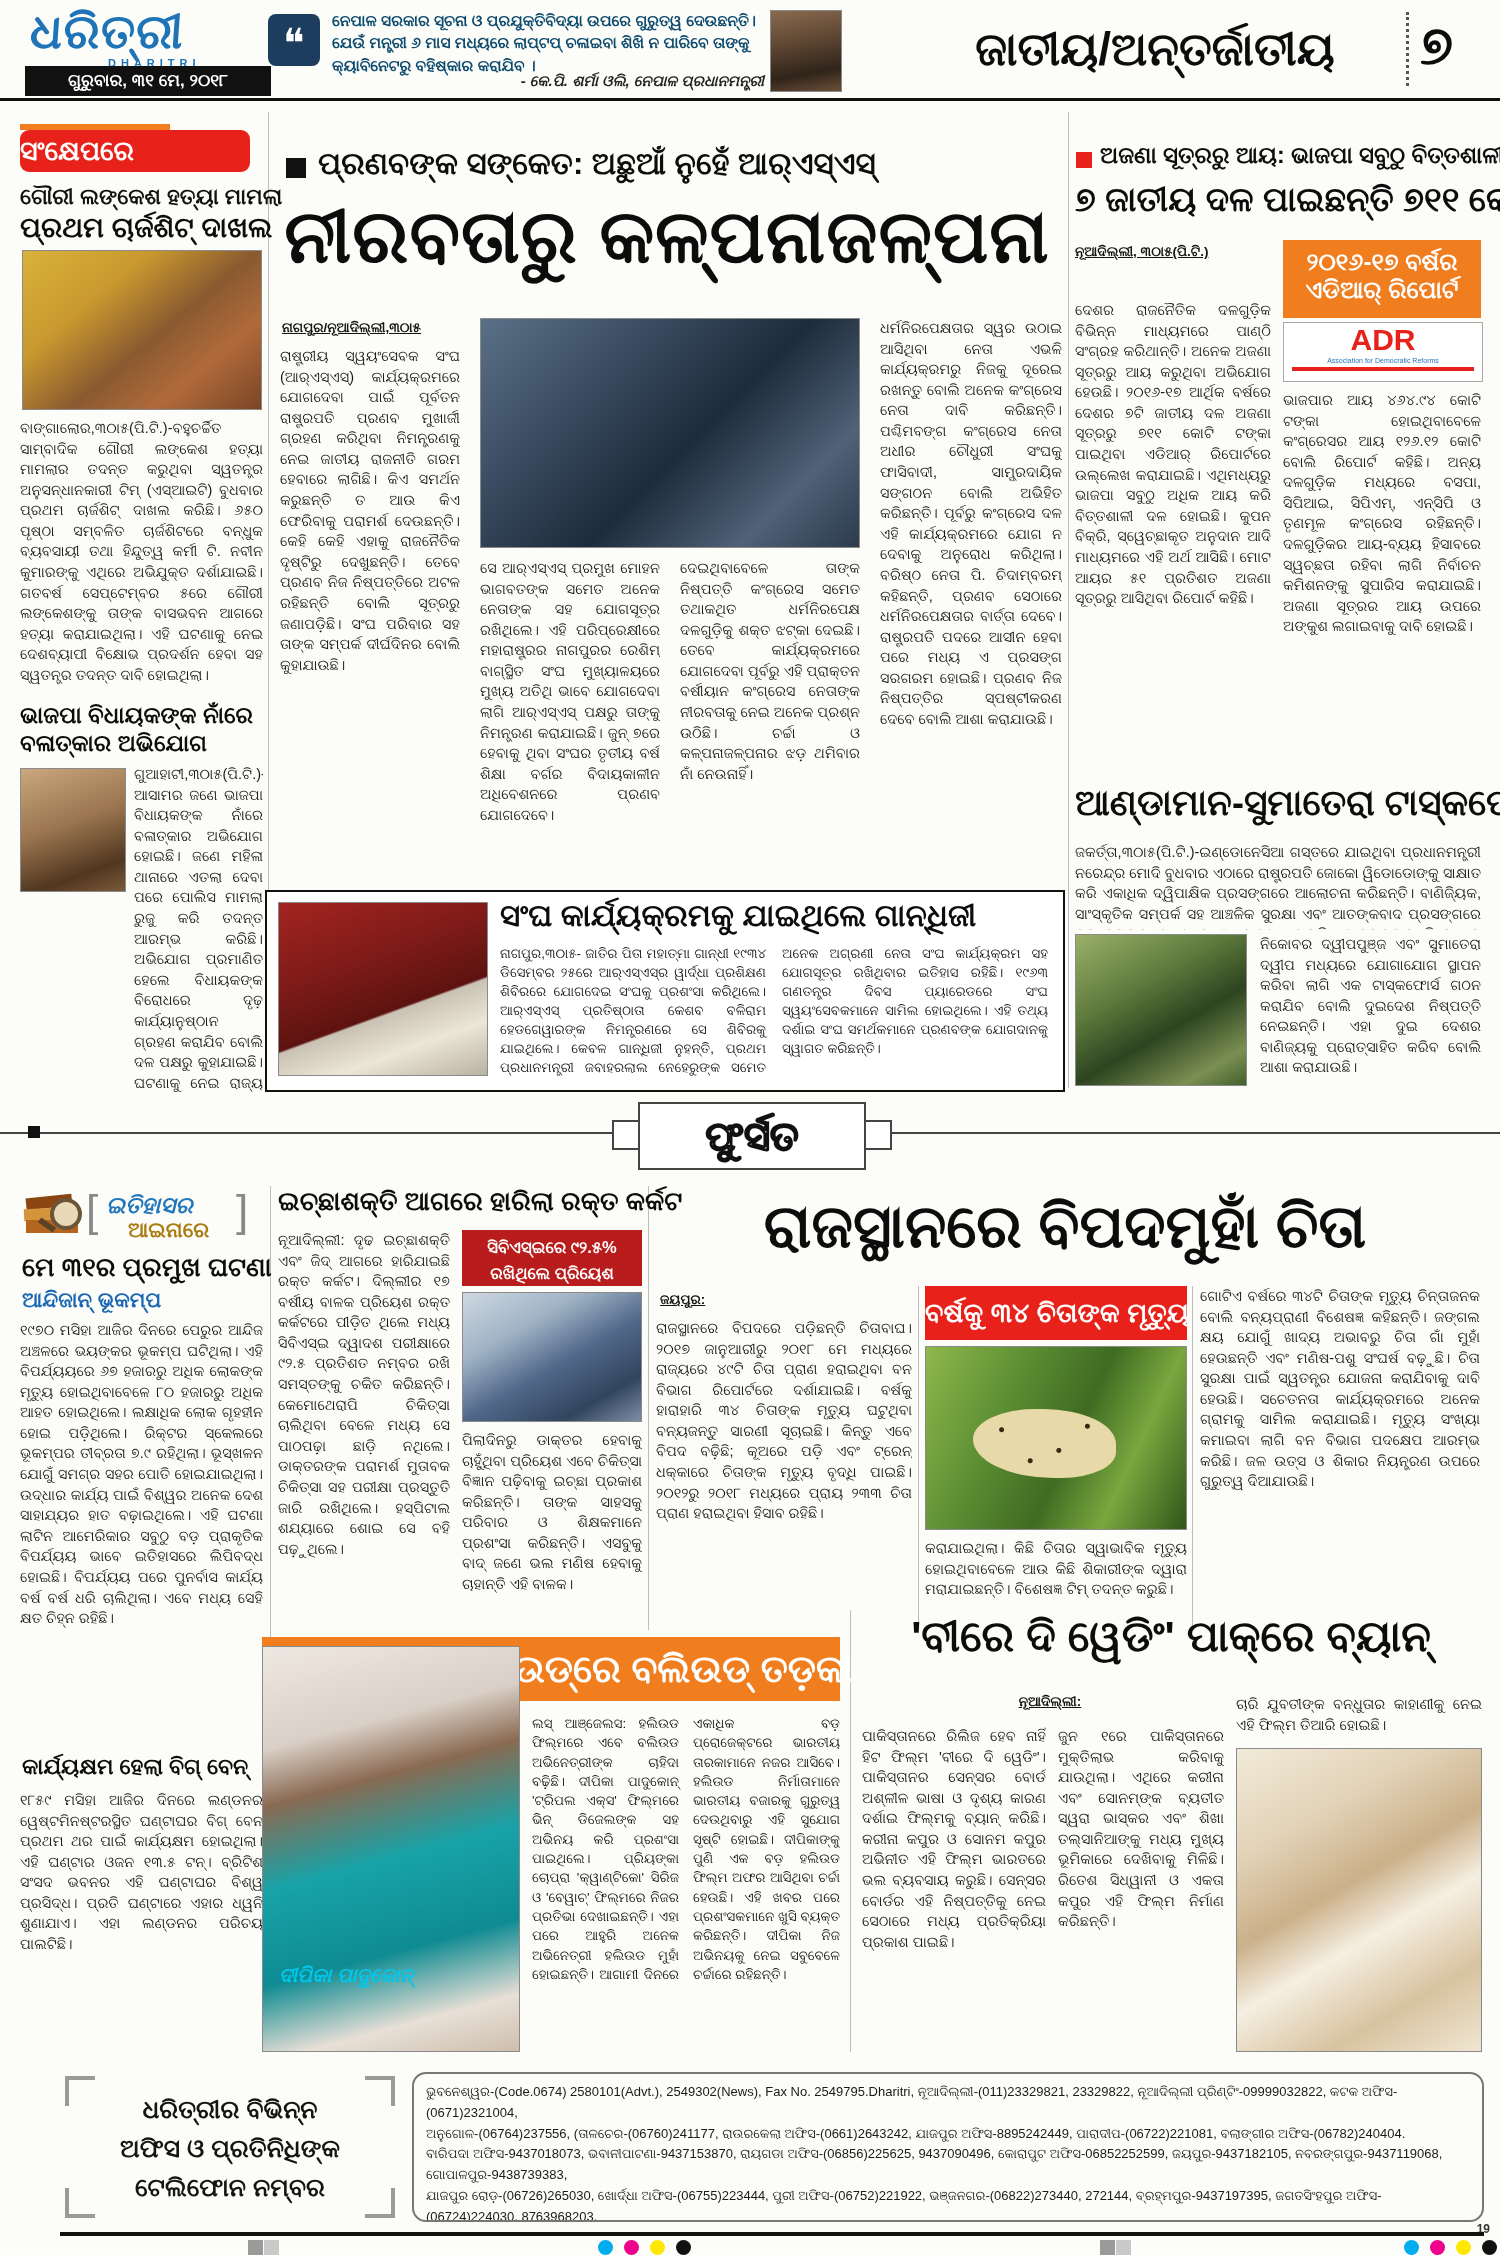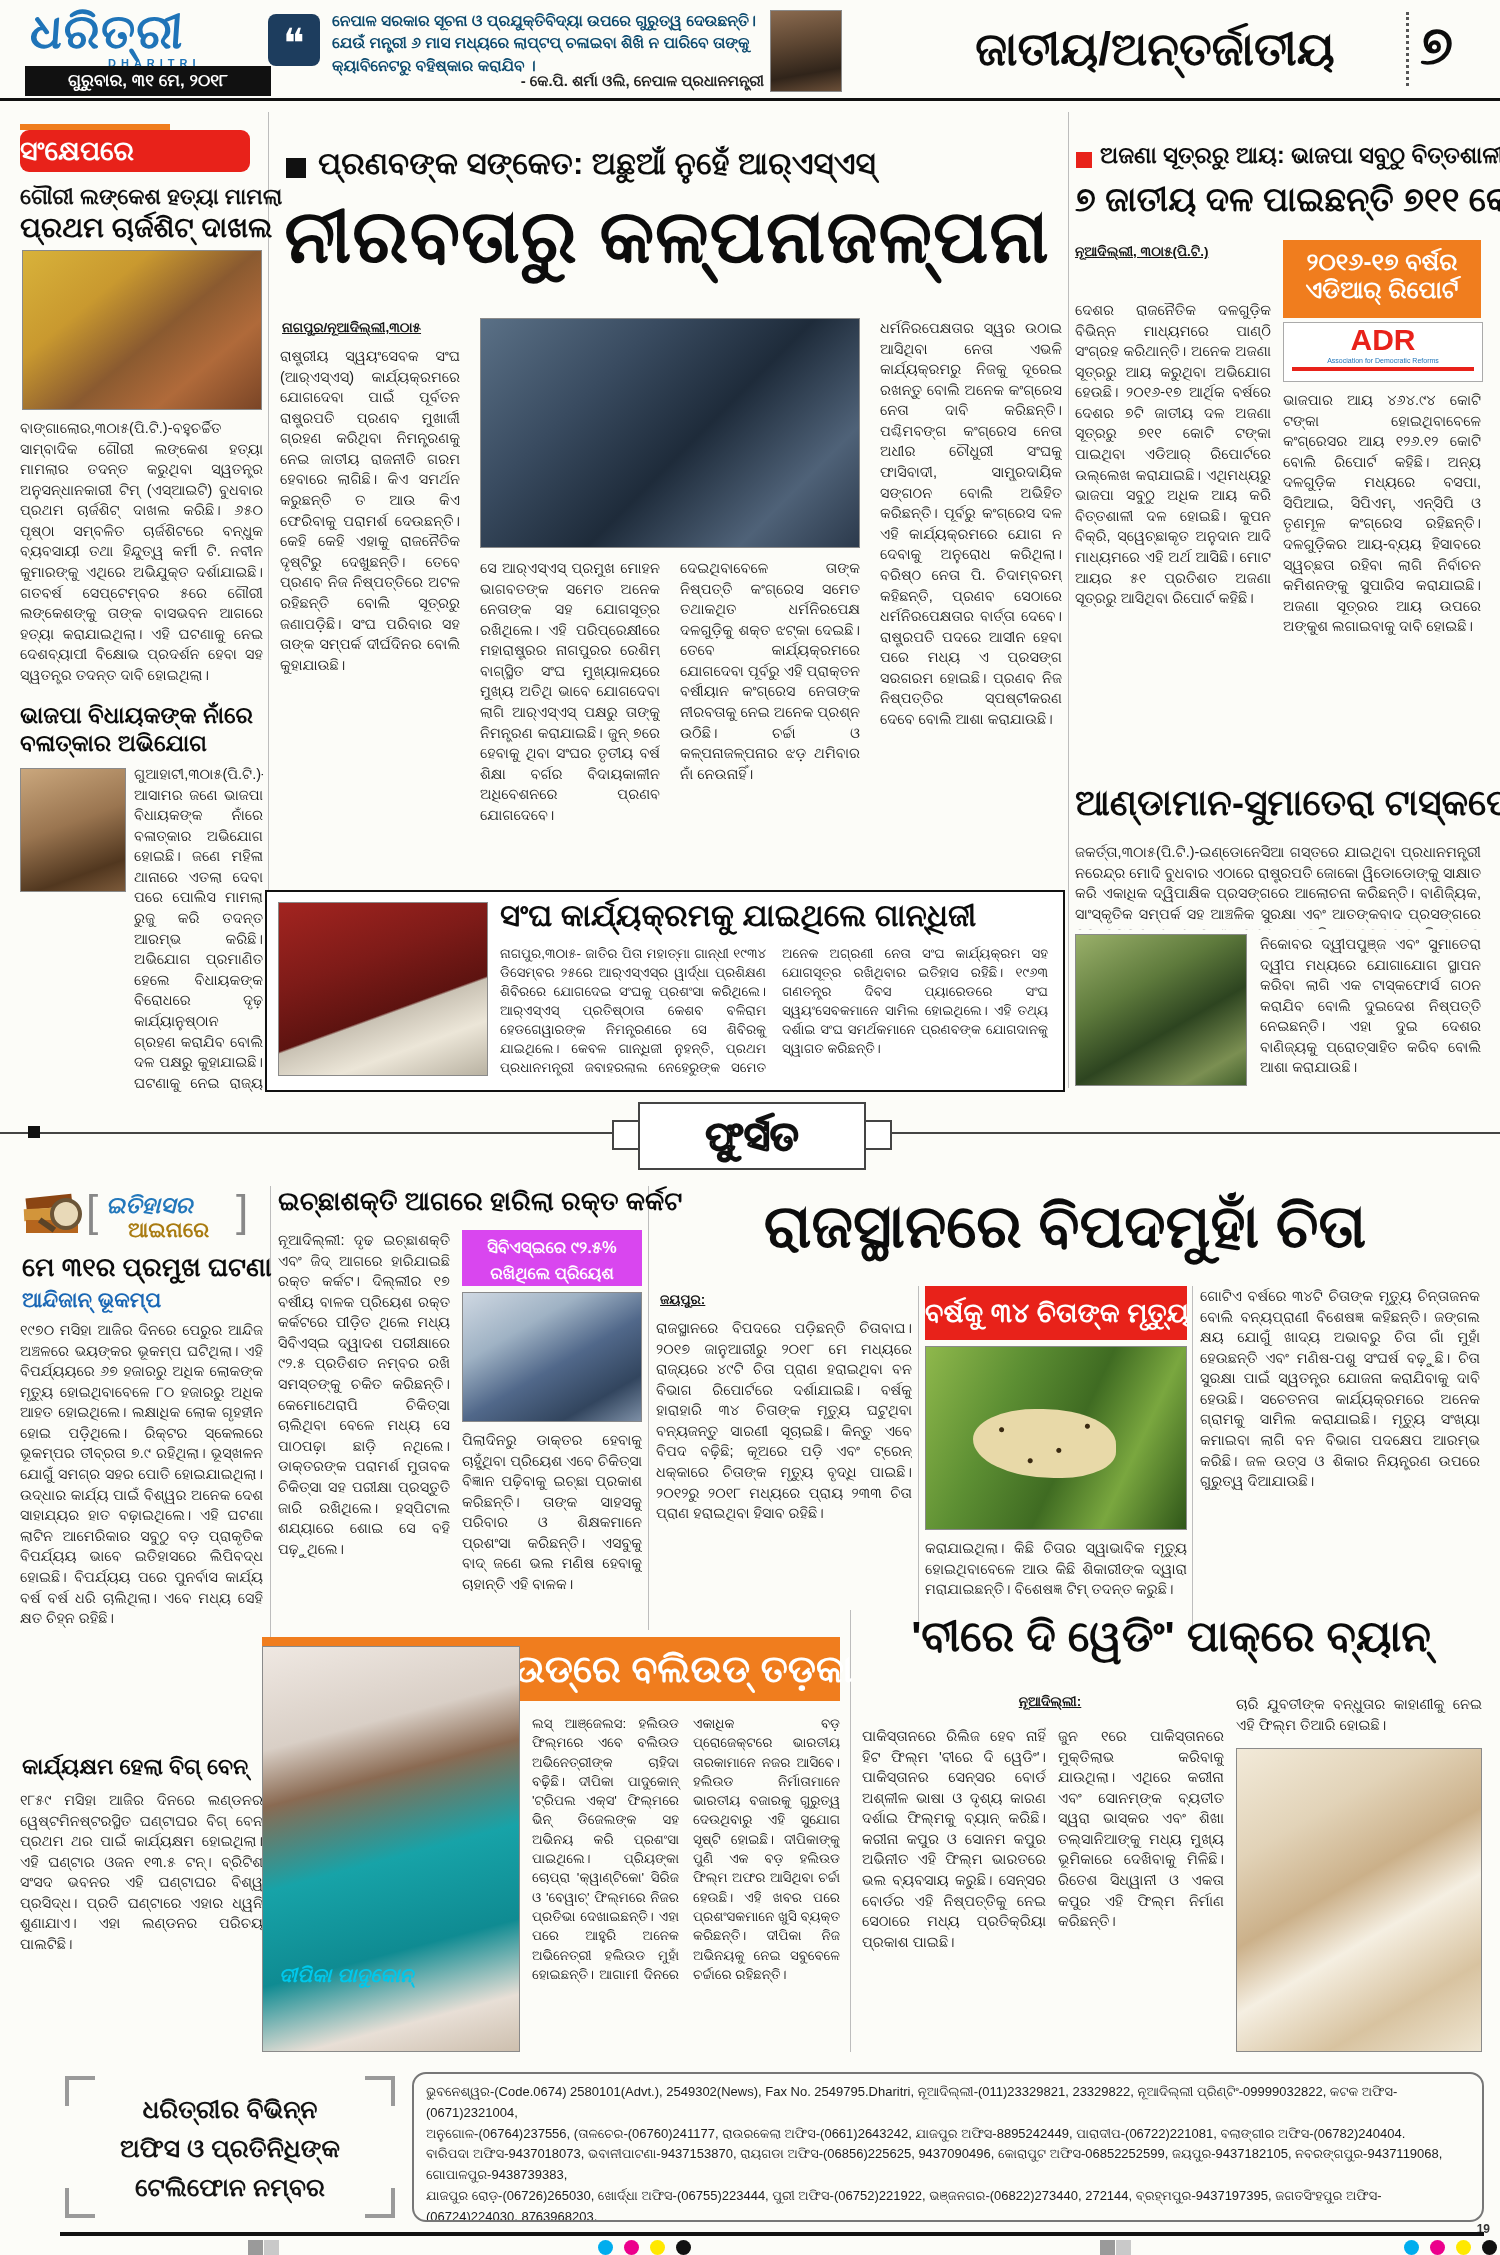--- a/index.html
+++ b/index.html
@@ -28,21 +28,21 @@
   <div class="abs" style="left:30px;top:4px;width:240px;">
     <div style="font-size:48px;font-weight:900;color:#1f74b8;transform:skewX(-4deg);letter-spacing:1px;">ଧରିତ୍ରୀ</div>
     <div style="font-size:11px;font-weight:bold;color:#1f74b8;letter-spacing:5px;margin:-4px 0 0 78px;">DHARITRI</div>
   </div>
   <div class="abs" style="left:25px;top:66px;width:246px;height:30px;background:#111;color:#fff;
        font-size:17px;font-weight:bold;text-align:center;line-height:30px;">ଗୁରୁବାର, ୩୧ ମେ, ୨୦୧୮</div>
 
   <div class="abs" style="left:268px;top:14px;width:52px;height:52px;background:#1d3d5e;border-radius:8px;
        color:#fff;font-size:40px;line-height:58px;text-align:center;">❝</div>
   <div class="abs" style="left:332px;top:10px;width:432px;font-size:15.5px;font-weight:bold;line-height:1.45;color:#0c4a6e;">ନେପାଳ ସରକାର ସୂଚନା ଓ ପ୍ରଯୁକ୍ତିବିଦ୍ୟା ଉପରେ ଗୁରୁତ୍ୱ ଦେଉଛନ୍ତି। ଯେଉଁ ମନ୍ତ୍ରୀ ୬ ମାସ ମଧ୍ୟରେ ଲାପ୍‌ଟପ୍ ଚଳାଇବା ଶିଖି ନ ପାରିବେ ତାଙ୍କୁ କ୍ୟାବିନେଟରୁ ବହିଷ୍କାର କରାଯିବ ।</div>
-  <div class="abs" style="left:332px;top:72px;width:432px;font-size:15px;font-weight:bold;text-align:right;color:#222;">- କେ.ପି. ଶର୍ମା ଓଲି, ନେପାଳ ପ୍ରଧାନମନ୍ତ୍ରୀ</div>
+  <div class="abs" style="left:332px;top:72px;width:432px;font-size:15px;font-weight:bold;text-align:right;color:#222;font-style:italic;">- କେ.ପି. ଶର୍ମା ଓଲି, ନେପାଳ ପ୍ରଧାନମନ୍ତ୍ରୀ</div>
   <div class="ph" style="left:770px;top:10px;width:72px;height:82px;
        background:linear-gradient(170deg,#8a6a4f 0%,#5d4632 40%,#30241a 75%,#6b4f38 100%);"></div>
 
   <div class="abs nowrap hl" style="left:920px;top:22px;width:470px;font-size:46px;text-align:center;">ଜାତୀୟ/ଅନ୍ତର୍ଜାତୀୟ</div>
   <div class="abs" style="left:1406px;top:12px;height:74px;border-left:3px dotted #555;"></div>
   <div class="abs hl" style="left:1420px;top:14px;font-size:54px;">୭</div>
 
   <div class="hrule" style="left:0;top:98px;width:1500px;height:3px;"></div>
 
   <div class="vr" style="left:268px;top:112px;height:976px;"></div>
@@ -136,21 +136,21 @@
   <div class="abs" style="left:236px;top:1186px;font-size:44px;color:#888;font-weight:300;">]</div>
 
   <div class="abs nowrap hl" style="left:22px;top:1252px;width:243px;font-size:26px;">ମେ ୩୧ର ପ୍ରମୁଖ ଘଟଣା</div>
   <div class="abs nowrap" style="left:22px;top:1288px;width:243px;font-size:21px;font-weight:800;color:#1a67b5;">ଆନ୍ଦିଜାନ୍ ଭୂକମ୍ପ</div>
   <div class="abs bt" style="left:20px;top:1320px;width:243px;height:428px;">୧୯୭୦ ମସିହା ଆଜିର ଦିନରେ ପେରୁର ଆନ୍ଦିଜ ଅଞ୍ଚଳରେ ଭୟଙ୍କର ଭୂକମ୍ପ ଘଟିଥିଲା। ଏହି ବିପର୍ଯ୍ୟୟରେ ୬୭ ହଜାରରୁ ଅଧିକ ଲୋକଙ୍କ ମୃତ୍ୟୁ ହୋଇଥିବାବେଳେ ୮୦ ହଜାରରୁ ଅଧିକ ଆହତ ହୋଇଥିଲେ। ଲକ୍ଷାଧିକ ଲୋକ ଗୃହହୀନ ହୋଇ ପଡ଼ିଥିଲେ। ରିକ୍ଟର ସ୍କେଲରେ ଭୂକମ୍ପର ତୀବ୍ରତା ୭.୯ ରହିଥିଲା। ଭୂସ୍ଖଳନ ଯୋଗୁଁ ସମଗ୍ର ସହର ପୋତି ହୋଇଯାଇଥିଲା। ଉଦ୍ଧାର କାର୍ଯ୍ୟ ପାଇଁ ବିଶ୍ୱର ଅନେକ ଦେଶ ସାହାଯ୍ୟର ହାତ ବଢ଼ାଇଥିଲେ। ଏହି ଘଟଣା ଲାଟିନ ଆମେରିକାର ସବୁଠୁ ବଡ଼ ପ୍ରାକୃତିକ ବିପର୍ଯ୍ୟୟ ଭାବେ ଇତିହାସରେ ଲିପିବଦ୍ଧ ହୋଇଛି। ବିପର୍ଯ୍ୟୟ ପରେ ପୁନର୍ବାସ କାର୍ଯ୍ୟ ବର୍ଷ ବର୍ଷ ଧରି ଚାଲିଥିଲା। ଏବେ ମଧ୍ୟ ସେହି କ୍ଷତ ଚିହ୍ନ ରହିଛି।</div>
   <div class="abs nowrap hl" style="left:22px;top:1754px;width:243px;font-size:22px;">କାର୍ଯ୍ୟକ୍ଷମ ହେଲା ବିଗ୍ ବେନ୍</div>
   <div class="abs bt" style="left:20px;top:1790px;width:243px;height:260px;">୧୮୫୯ ମସିହା ଆଜିର ଦିନରେ ଲଣ୍ଡନର ୱେଷ୍ଟମିନଷ୍ଟରସ୍ଥିତ ଘଣ୍ଟାଘର ବିଗ୍ ବେନ୍ ପ୍ରଥମ ଥର ପାଇଁ କାର୍ଯ୍ୟକ୍ଷମ ହୋଇଥିଲା। ଏହି ଘଣ୍ଟାର ଓଜନ ୧୩.୫ ଟନ୍। ବ୍ରିଟିଶ ସଂସଦ ଭବନର ଏହି ଘଣ୍ଟାଘର ବିଶ୍ୱ ପ୍ରସିଦ୍ଧ। ପ୍ରତି ଘଣ୍ଟାରେ ଏହାର ଧ୍ୱନି ଶୁଣାଯାଏ। ଏହା ଲଣ୍ଡନର ପରିଚୟ ପାଲଟିଛି।</div>
 
   <div class="abs nowrap hl" style="left:278px;top:1186px;width:365px;font-size:26px;">ଇଚ୍ଛାଶକ୍ତି ଆଗରେ ହାରିଲା ରକ୍ତ କର୍କଟ</div>
   <div class="abs bt" style="left:278px;top:1230px;width:172px;height:400px;">ନୂଆଦିଲ୍ଲୀ: ଦୃଢ ଇଚ୍ଛାଶକ୍ତି ଏବଂ ଜିଦ୍ ଆଗରେ ହାରିଯାଇଛି ରକ୍ତ କର୍କଟ। ଦିଲ୍ଲୀର ୧୭ ବର୍ଷୀୟ ବାଳକ ପ୍ରିୟେଶ ରକ୍ତ କର୍କଟରେ ପୀଡ଼ିତ ଥିଲେ ମଧ୍ୟ ସିବିଏସ୍‌ଇ ଦ୍ୱାଦଶ ପରୀକ୍ଷାରେ ୯୨.୫ ପ୍ରତିଶତ ନମ୍ବର ରଖି ସମସ୍ତଙ୍କୁ ଚକିତ କରିଛନ୍ତି। କେମୋଥେରାପି ଚିକିତ୍ସା ଚାଲିଥିବା ବେଳେ ମଧ୍ୟ ସେ ପାଠପଢ଼ା ଛାଡ଼ି ନଥିଲେ। ଡାକ୍ତରଙ୍କ ପରାମର୍ଶ ମୁତାବକ ଚିକିତ୍ସା ସହ ପରୀକ୍ଷା ପ୍ରସ୍ତୁତି ଜାରି ରଖିଥିଲେ। ହସ୍ପିଟାଲ ଶଯ୍ୟାରେ ଶୋଇ ସେ ବହି ପଢ଼ୁଥିଲେ।</div>
-  <div class="abs" style="left:462px;top:1230px;width:180px;height:56px;background:#d946ef;color:#fff;
+  <div class="abs" style="left:462px;top:1230px;width:180px;height:56px;background:#b91c1c;color:#fff;
        font-size:16.5px;font-weight:bold;text-align:center;line-height: 1.6;padding-top:4px;box-sizing:border-box;">ସିବିଏସ୍‌ଇରେ ୯୨.୫% ରଖିଥିଲେ ପ୍ରିୟେଶ</div>
   <div class="ph" style="left:462px;top:1292px;width:180px;height:130px;
        background:linear-gradient(150deg,#cfd8e2 0%,#9fb2c4 30%,#51688a 55%,#32455e 80%,#7d8fa6 100%);"></div>
   <div class="abs bt" style="left:462px;top:1430px;width:180px;height:200px;">ପିଲାଦିନରୁ ଡାକ୍ତର ହେବାକୁ ଚାହୁଁଥିବା ପ୍ରିୟେଶ ଏବେ ଚିକିତ୍ସା ବିଜ୍ଞାନ ପଢ଼ିବାକୁ ଇଚ୍ଛା ପ୍ରକାଶ କରିଛନ୍ତି। ତାଙ୍କ ସାହସକୁ ପରିବାର ଓ ଶିକ୍ଷକମାନେ ପ୍ରଶଂସା କରିଛନ୍ତି। ଏସବୁକୁ ବାଦ୍ ଜଣେ ଭଲ ମଣିଷ ହେବାକୁ ଚାହାନ୍ତି ଏହି ବାଳକ।</div>
 
   <div class="abs nowrap hl" style="left:650px;top:1192px;width:830px;font-size:60px;text-align:center;">ରାଜସ୍ଥାନରେ ବିପଦମୁହାଁ ଚିତା</div>
   <div class="abs dl" style="left:660px;top:1292px;">ଜୟପୁର:</div>
   <div class="abs bt" style="left:656px;top:1318px;width:256px;height:312px;">ରାଜସ୍ଥାନରେ ବିପଦରେ ପଡ଼ିଛନ୍ତି ଚିତାବାଘ। ୨୦୧୭ ଜାନୁଆରୀରୁ ୨୦୧୮ ମେ ମଧ୍ୟରେ ରାଜ୍ୟରେ ୪୯ଟି ଚିତା ପ୍ରାଣ ହରାଇଥିବା ବନ ବିଭାଗ ରିପୋର୍ଟରେ ଦର୍ଶାଯାଇଛି। ବର୍ଷକୁ ହାରାହାରି ୩୪ ଚିତାଙ୍କ ମୃତ୍ୟୁ ଘଟୁଥିବା ବନ୍ୟଜନ୍ତୁ ସାରଣୀ ସୂଚାଇଛି। କିନ୍ତୁ ଏବେ ବିପଦ ବଢ଼ିଛି; କୂଅରେ ପଡ଼ି ଏବଂ ଟ୍ରେନ୍ ଧକ୍କାରେ ଚିତାଙ୍କ ମୃତ୍ୟୁ ବୃଦ୍ଧି ପାଇଛି। ୨୦୧୨ରୁ ୨୦୧୮ ମଧ୍ୟରେ ପ୍ରାୟ ୨୩୩ ଚିତା ପ୍ରାଣ ହରାଇଥିବା ହିସାବ ରହିଛି।</div>
 
   <div class="abs redbox nowrap" style="left:925px;top:1286px;width:262px;height:54px;font-size:27px;font-weight:800;

